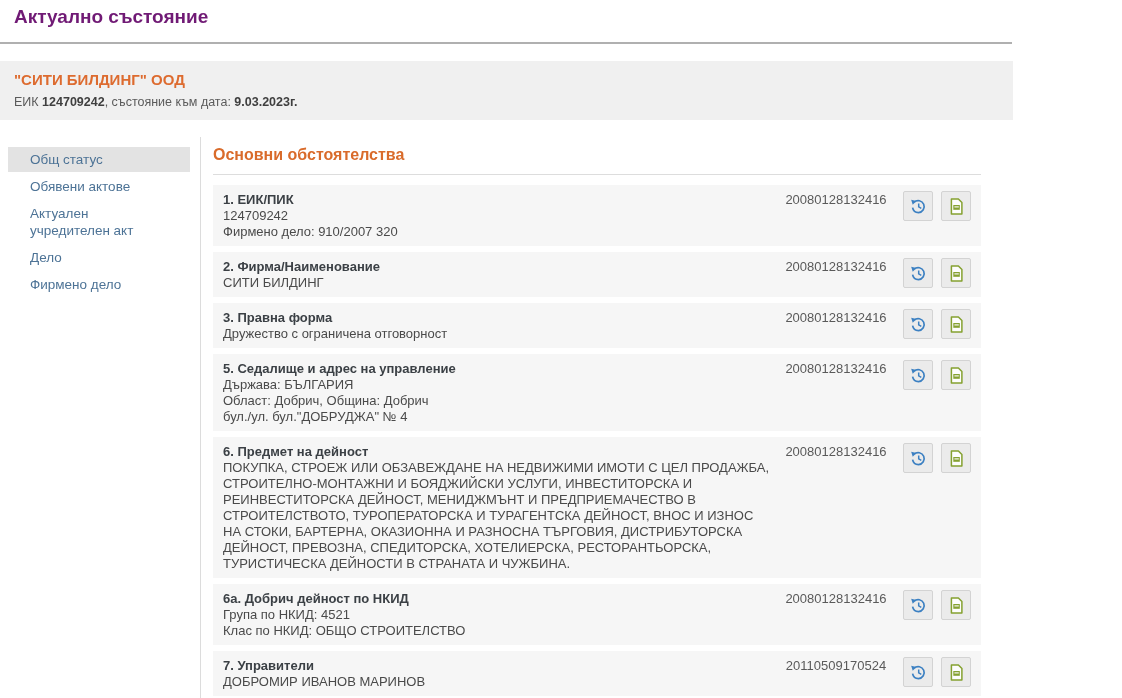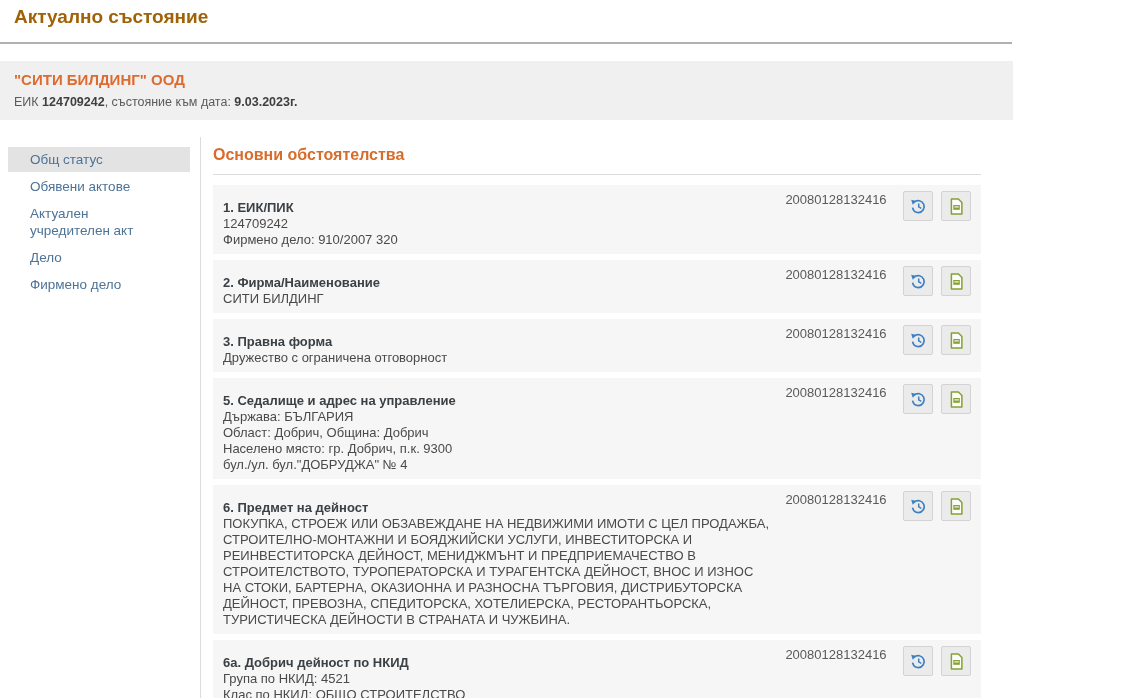--- a/index.html
+++ b/index.html
@@ -4,21 +4,21 @@
 <style>
   * { box-sizing: border-box; }
   html, body { margin: 0; padding: 0; }
   body {
     width: 1122px; height: 698px; overflow: hidden;
     background: #ffffff;
     font-family: "Liberation Sans", sans-serif;
     font-size: 13px; color: #484848;
   }
   .page-title {
-    font-size: 19px; font-weight: bold; color: #a16207;
+    font-size: 19px; font-weight: bold; color: #701a75;
     margin: 0; padding: 6px 0 0 14px;
   }
   .title-rule {
     width: 1012px; border: none; border-top: 2px solid #b0b0b0;
     margin: 14px 0 0 0;
   }
   .banner {
     width: 1013px; background: #f0f0f0;
     margin-top: 17px; padding: 10px 14px 11px 14px;
   }
@@ -44,21 +44,21 @@
     color: #d96b2b; font-size: 16px; font-weight: bold; 
     margin: 0; line-height: 17px;
   }
   .heading-rule { border: none; border-top: 1px solid #dddddd; margin: 11px 0 10px 0; }
 
   .row {
     display: flex; background: #f6f6f6;
     margin-bottom: 6px; padding: 5px 10px 6px 10px;
   }
   .row-left { flex: 1; min-width: 0; padding-right: 10px; }
-  .row-title { font-weight: bold; color: #3b4045; line-height: 16px; padding-top: 2px; margin-top: 8px; }
+  .row-title { font-weight: bold; color: #3b4045; line-height: 16px; padding-top: 2px; }
   .row-line { color: #4a4a4a; line-height: 16px; }
   .row-right { display: flex; align-items: flex-start; flex: none; padding-top: 1px; }
   .timestamp {
     display: inline-block; width: 104px; text-align: center;
     color: #5a5a5a; line-height: 18px; font-size: 13px;
   }
   .icon-btn {
     width: 30px; height: 30px; margin-left: 8px; padding: 0;
     background: #ebebeb; border: 1px solid #d3d3d3; border-radius: 2px;
     display: flex; align-items: center; justify-content: center;
@@ -170,21 +170,20 @@
       </button>
     </div>
   </div>
 
   <div class="row">
     <div class="row-left">
       <div class="row-title">5. Седалище и адрес на управление</div>
       <div>
               <div class="row-line">Държава: БЪЛГАРИЯ</div>
               <div class="row-line">Област: Добрич, Община: Добрич</div>
-              <div class="row-line">Населено място: гр. Добрич, п.к. 9300</div>
               <div class="row-line">бул./ул. бул."ДОБРУДЖА" № 4</div>
             </div>
     </div>
     <div class="row-right">
       <span class="timestamp">20080128132416</span>
       <button class="icon-btn history" title="История">
         <svg width="17" height="17" viewBox="0 0 17 17">
           <path d="M4.1 4.2 A 6 6 0 1 1 8.5 14.6 A 6 6 0 0 1 2.6 9.6" fill="none" stroke="#3c80c2" stroke-width="1.7"></path>
           <polygon points="1.2,1.8 6.4,2.9 2.7,6.8" fill="#3c80c2"></polygon>
           <path d="M8.7 5.4 L8.7 8.9 L11.3 10.4" fill="none" stroke="#3c80c2" stroke-width="1.5"></path>

